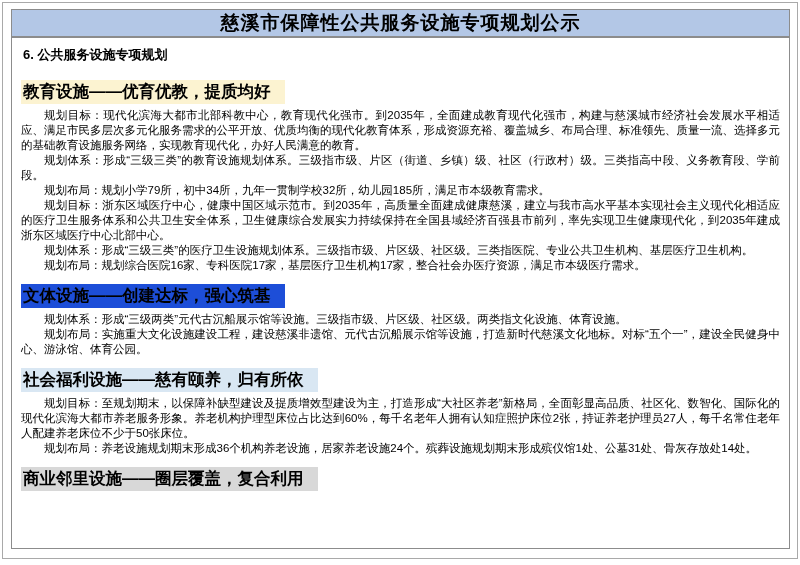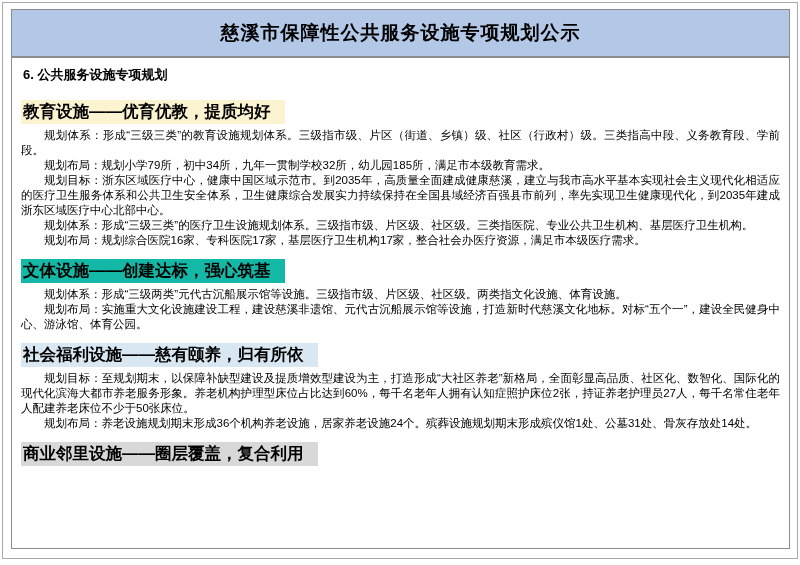--- a/index.html
+++ b/index.html
@@ -9,21 +9,21 @@
   .outer-frame {
     position: absolute; left: 2px; top: 2px; right: 2px; bottom: 6px;
     border: 1px solid #a9a9a9;
   }
   .content-frame {
     position: absolute; left: 11px; top: 9px; width: 779px; height: 540px;
     border: 1px solid #8c8c8c;
     background: #fff;
   }
   .banner {
-    height: 48px;
+    height: 28px;
     border-bottom: 2px solid #8c8c8c;
     display: flex; align-items: center; justify-content: center;
   }
   .banner h1 {
     font-size: 19px; font-weight: bold; letter-spacing: 1px;
   }
   .doc-body {
     padding: 8px 9px 0 9px;
     font-size: 11.5px;
     line-height: 15px;
@@ -55,32 +55,33 @@
   <div class="banner" data-name="title-banner" style="background: rgb(179, 199, 230);">
     <h1 data-name="page-title">慈溪市保障性公共服务设施专项规划公示</h1>
   </div>
 
   <div class="doc-body" data-name="document-body">
 
     <div class="doc-section-label" data-name="chapter-label">6. 公共服务设施专项规划</div>
 
     <section data-name="section-education">
       <h2 class="sec-head"><span class="hl" data-name="section-heading-education" style="background: rgb(252, 243, 209);">教育设施——优育优教，提质均好</span></h2>
+      <p data-name="planning-goal-paragraph">规划目标：现代化滨海大都市北部科教中心，教育现代化强市。到2035年，全面建成教育现代化强市，构建与慈溪城市经济社会发展水平相适应、满足市民多层次多元化服务需求的公平开放、优质均衡的现代化教育体系，形成资源充裕、覆盖城乡、布局合理、标准领先、质量一流、选择多元的基础教育设施服务网络，实现教育现代化，办好人民满意的教育。</p>
       <p data-name="planning-system-paragraph">规划体系：形成“三级三类”的教育设施规划体系。三级指市级、片区（街道、乡镇）级、社区（行政村）级。三类指高中段、义务教育段、学前段。</p>
       <p data-name="planning-layout-paragraph">规划布局：规划小学79所，初中34所，九年一贯制学校32所，幼儿园185所，满足市本级教育需求。</p>
     </section>
 
     <section data-name="section-medical">
       <p data-name="planning-goal-paragraph">规划目标：浙东区域医疗中心，健康中国区域示范市。到2035年，高质量全面建成健康慈溪，建立与我市高水平基本实现社会主义现代化相适应的医疗卫生服务体系和公共卫生安全体系，卫生健康综合发展实力持续保持在全国县域经济百强县市前列，率先实现卫生健康现代化，到2035年建成浙东区域医疗中心北部中心。</p>
       <p data-name="planning-system-paragraph">规划体系：形成“三级三类”的医疗卫生设施规划体系。三级指市级、片区级、社区级。三类指医院、专业公共卫生机构、基层医疗卫生机构。</p>
       <p data-name="planning-layout-paragraph">规划布局：规划综合医院16家、专科医院17家，基层医疗卫生机构17家，整合社会办医疗资源，满足市本级医疗需求。</p>
     </section>
 
     <section data-name="section-culture-sports">
-      <h2 class="sec-head"><span class="hl" data-name="section-heading-culture-sports" style="background: #14b8a6;">文体设施——创建达标，强心筑基</span></h2>
+      <h2 class="sec-head"><span class="hl" data-name="section-heading-culture-sports" style="background: #1d4ed8;">文体设施——创建达标，强心筑基</span></h2>
       <p data-name="planning-system-paragraph">规划体系：形成“三级两类”元代古沉船展示馆等设施。三级指市级、片区级、社区级。两类指文化设施、体育设施。</p>
       <p data-name="planning-layout-paragraph">规划布局：实施重大文化设施建设工程，建设慈溪非遗馆、元代古沉船展示馆等设施，打造新时代慈溪文化地标。对标“五个一”，建设全民健身中心、游泳馆、体育公园。</p>
     </section>
 
     <section data-name="section-social-welfare">
       <h2 class="sec-head"><span class="hl" data-name="section-heading-social-welfare" style="background: rgb(217, 231, 243);">社会福利设施——慈有颐养，归有所依</span></h2>
       <p data-name="planning-goal-paragraph">规划目标：至规划期末，以保障补缺型建设及提质增效型建设为主，打造形成“大社区养老”新格局，全面彰显高品质、社区化、数智化、国际化的现代化滨海大都市养老服务形象。养老机构护理型床位占比达到60%，每千名老年人拥有认知症照护床位2张，持证养老护理员27人，每千名常住老年人配建养老床位不少于50张床位。</p>
       <p data-name="planning-layout-paragraph">规划布局：养老设施规划期末形成36个机构养老设施，居家养老设施24个。殡葬设施规划期末形成殡仪馆1处、公墓31处、骨灰存放处14处。</p>
     </section>
 

